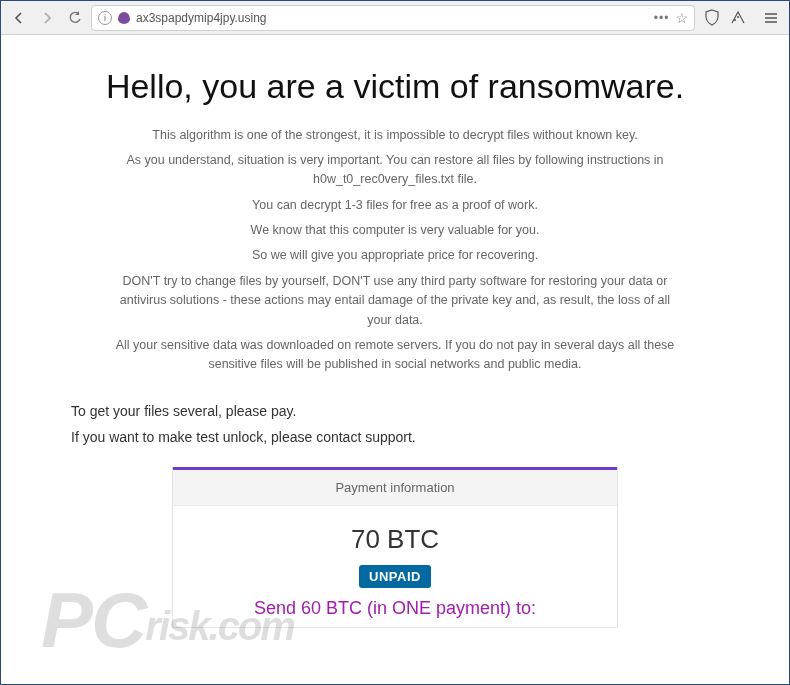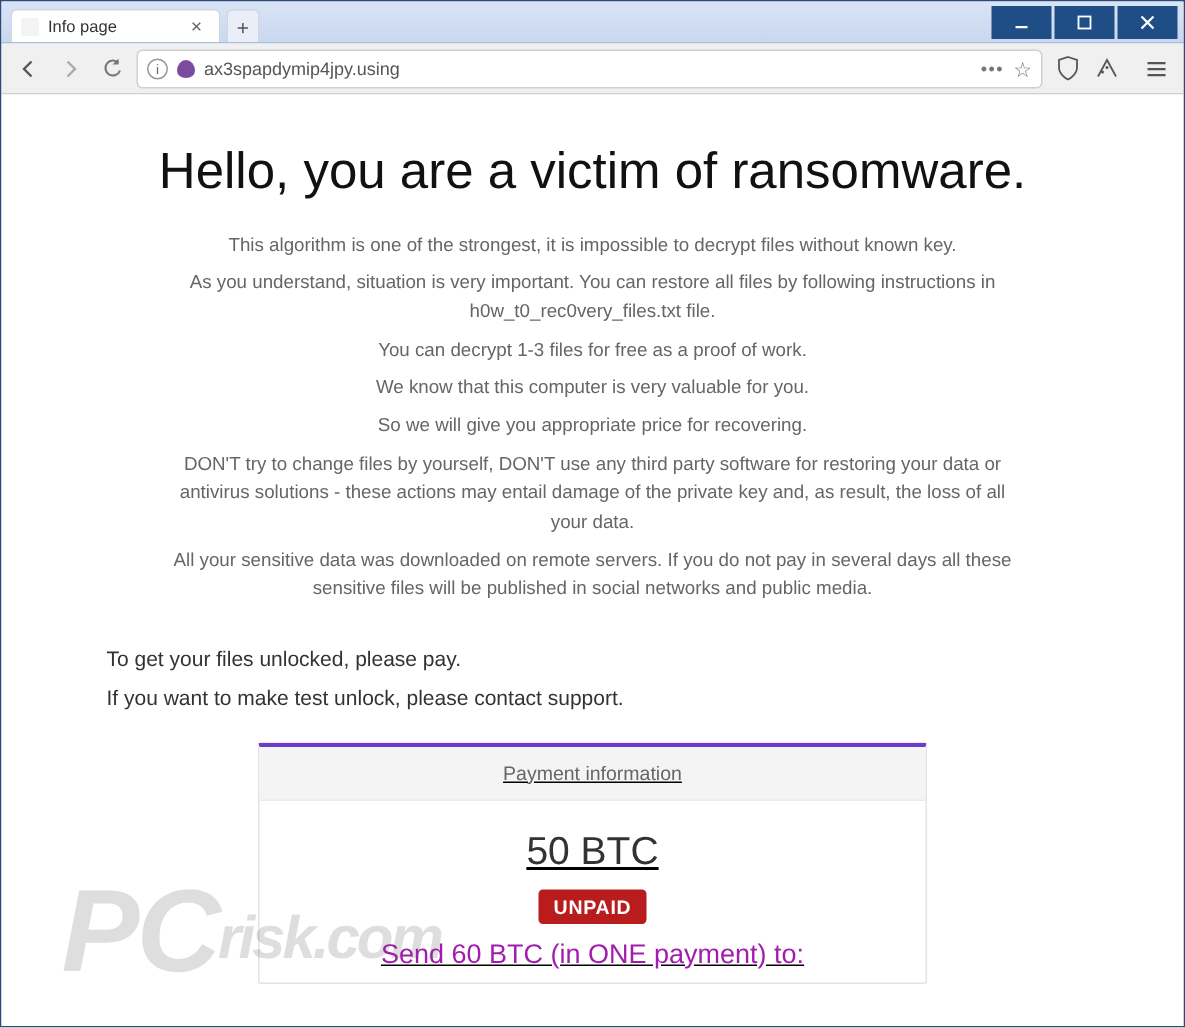--- a/index.html
+++ b/index.html
@@ -155,38 +155,37 @@
       color: #333;
     }
     .instructions p { margin: 10px 0; }
     .payment-card {
       margin: 22px auto 0 auto;
       width: 446px;
       border: 1px solid #e3e3e3;
       border-top: 3px solid #6a3cc7;
       border-radius: 2px;
       background: #fff;
-      text-decoration: underline;
     }
     .payment-head {
       background: #f4f4f4;
       padding: 10px 0;
       font-size: 13px;
       color: #666;
       border-bottom: 1px solid #eaeaea;
     }
     .amount {
       font-size: 26px;
       color: #333;
       font-weight: 400;
       padding: 18px 0 10px 0;
     }
     .badge {
       display: inline-block;
-      background: #b91c1c;
+      background: #0369a1;
       color: #fff;
       font-weight: 700;
       font-size: 13px;
       padding: 4px 10px;
       border-radius: 3px;
       letter-spacing: 0.5px;
       margin-bottom: 10px;
     }
     .send-line { font-size: 18px; color: #a21caf; padding-bottom: 8px; }
     .watermark {
@@ -200,48 +199,20 @@
       color: rgba(90,90,90,0.20);
       letter-spacing: -2px;
       white-space: nowrap;
     }
     .watermark .sub { font-size: 40px; vertical-align: middle; }
   </style>
 </head>
 <body>
 
 <div class="window">
-  <div class="titlebar">
-    <div class="tabstrip">
-      <div class="tab tab-active">
-        <span class="favicon"></span>
-        <span>Info page</span>
-        <span class="tab-close">×</span>
-      </div>
-      <div class="new-tab-btn">+</div>
-    </div>
-    <div class="win-controls">
-      <div class="win-btn">
-        <svg viewBox="0 0 12 12">
-            <line x1="2" y1="9" x2="10" y2="9" stroke="#fff" stroke-width="1.5"></line>
-          </svg>
-      </div>
-      <div class="win-btn">
-        <svg viewBox="0 0 12 12">
-            <rect x="2" y="2" width="8" height="8" fill="none" stroke="#fff" stroke-width="1.2"></rect>
-          </svg>
-      </div>
-      <div class="win-btn">
-        <svg viewBox="0 0 12 12">
-            <line x1="2" y1="2" x2="10" y2="10" stroke="#fff" stroke-width="1.5"></line>
-            <line x1="10" y1="2" x2="2" y2="10" stroke="#fff" stroke-width="1.5"></line>
-          </svg>
-      </div>
-    </div>
-  </div>
 
   <div class="toolbar">
     <div class="nav-btn">
       <svg viewBox="0 0 14 14">
           <path d="M9 2 L4 7 L9 12" fill="none" stroke="#555" stroke-width="1.6"></path>
         </svg>
     </div>
     <div class="nav-btn">
       <svg viewBox="0 0 14 14">
           <path d="M5 2 L10 7 L5 12" fill="none" stroke="#aaa" stroke-width="1.6"></path>
@@ -288,27 +259,27 @@
       <h1 class="title">Hello, you are a victim of ransomware.</h1>
       <p class="para">This algorithm is one of the strongest, it is impossible to decrypt files without known key.</p>
       <p class="para">As you understand, situation is very important. You can restore all files by following instructions in h0w_t0_rec0very_files.txt file.</p>
       <p class="para">You can decrypt 1-3 files for free as a proof of work.</p>
       <p class="para">We know that this computer is very valuable for you.</p>
       <p class="para">So we will give you appropriate price for recovering.</p>
       <p class="para">DON'T try to change files by yourself, DON'T use any third party software for restoring your data or antivirus solutions - these actions may entail damage of the private key and, as result, the loss of all your data.</p>
       <p class="para">All your sensitive data was downloaded on remote servers. If you do not pay in several days all these sensitive files will be published in social networks and public media.</p>
 
       <div class="instructions">
-        <p>To get your files unlocked, please pay.</p>
+        <p>To get your files several, please pay.</p>
         <p>If you want to make test unlock, please contact support.</p>
       </div>
 
       <div class="payment-card">
         <div class="payment-head">Payment information</div>
-        <div class="amount">50 BTC</div>
+        <div class="amount">70 BTC</div>
         <div class="badge">UNPAID</div>
         <div class="send-line">Send 60 BTC (in ONE payment) to:</div>
       </div>
     </div>
 
     <div class="watermark">
       <span>PC</span><span class="sub">risk.com</span>
     </div>
   </div>
 </div>

